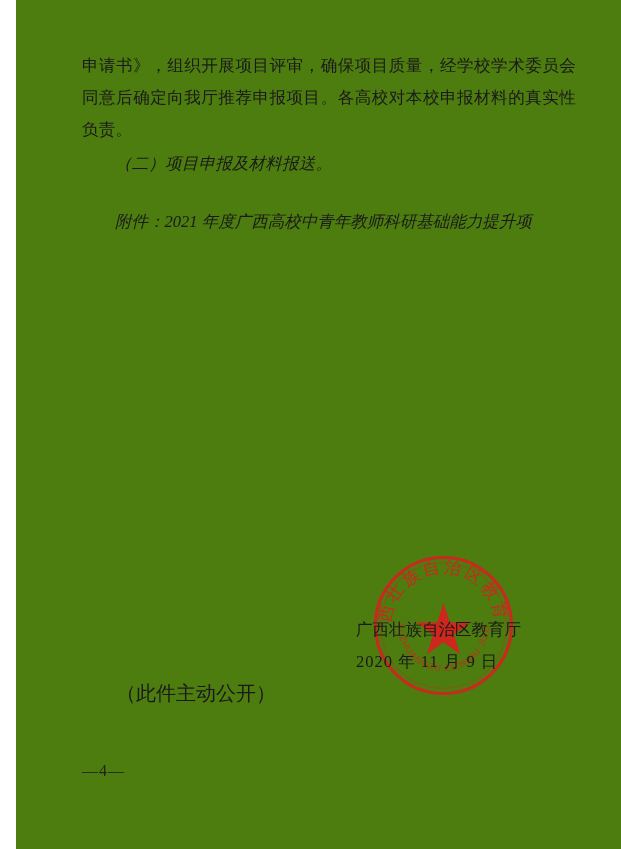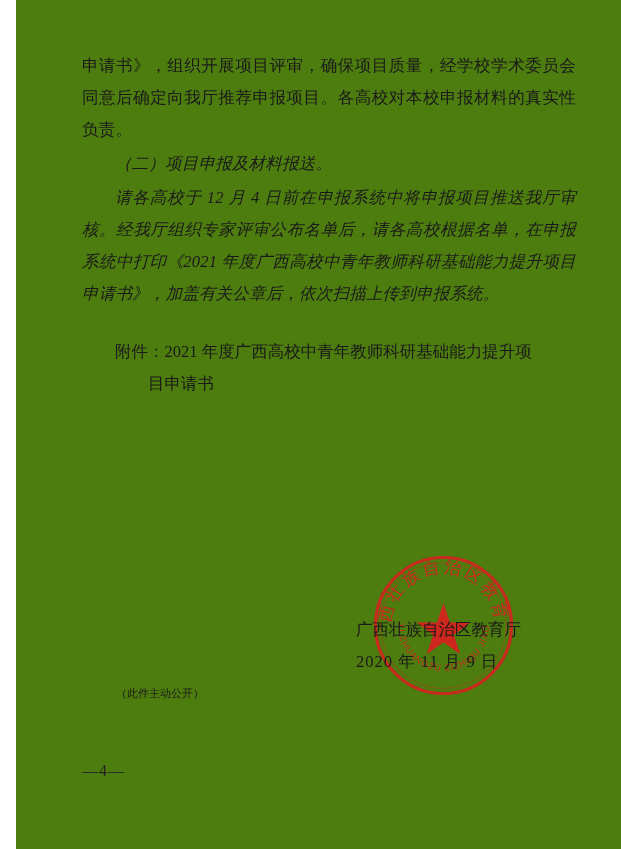--- a/index.html
+++ b/index.html
@@ -40,20 +40,21 @@
     text-indent: 2em;
     font-style: italic;
   }
   .attach {
     margin-top: 26px;
     font-size: 16.5px;
     line-height: 32px;
     text-indent: 2em;
     text-align: justify;
     text-justify: inter-ideograph;
+    font-style: italic;
   }
   .attach .cont {
     display: block;
     text-indent: 4em;
   }
   .signature {
     position: absolute;
     left: 340px;
     top: 614px;
     width: 210px;
@@ -64,21 +65,21 @@
   .signature div {
     white-space: nowrap;
   }
   .sig-date {
     letter-spacing: 1px;
   }
   .public-note {
     position: absolute;
     left: 100px;
     top: 678px;
-    font-size: 11px;
+    font-size: 20px;
     line-height: 30px;
   }
   .page-number {
     position: absolute;
     left: 66px;
     top: 762px;
     font-size: 16px;
     letter-spacing: 1px;
     color: #222;
   }
@@ -95,25 +96,23 @@
   .seal svg { display: block; }
 </style>
 </head>
 <body>
 
 <div class="page">
 
   <div class="body-area">
     <p class="para">申请书》，组织开展项目评审，确保项目质量，经学校学术委员会同意后确定向我厅推荐申报项目。各高校对本校申报材料的真实性负责。</p>
     <p class="para indent2">（二）项目申报及材料报送。</p>
-    <p class="para indent2">请各高校于 12 月 4 日前在申报系统中将申报项目推送我厅审核。经我厅组织专家评审公布名单后，请各高校根据名单，在申报系统中打印《2021 年度广西高校中青年教师科研基础能力提升项目申请书》，加盖有关公章后，依次扫描上传到申报系统。</p>
 
     <div class="attach">
       <span>附件：2021 年度广西高校中青年教师科研基础能力提升项</span>
-      <span class="cont">目申请书</span>
     </div>
   </div>
 
   <div class="seal">
     <svg width="145" height="145" viewBox="0 0 145 145" xmlns="http://www.w3.org/2000/svg">
       <defs>
         <path id="arcTop" d="M 20,72.5 A 52.5,52.5 0 0 1 125,72.5" fill="none"></path>
         <path id="arcBottom" d="M 27,72.5 A 45.5,45.5 0 0 0 118,72.5" fill="none"></path>
       </defs>
       <circle cx="72.5" cy="72.5" r="68" fill="none" stroke="#d82020" stroke-width="3.2" opacity="0.88"></circle>

